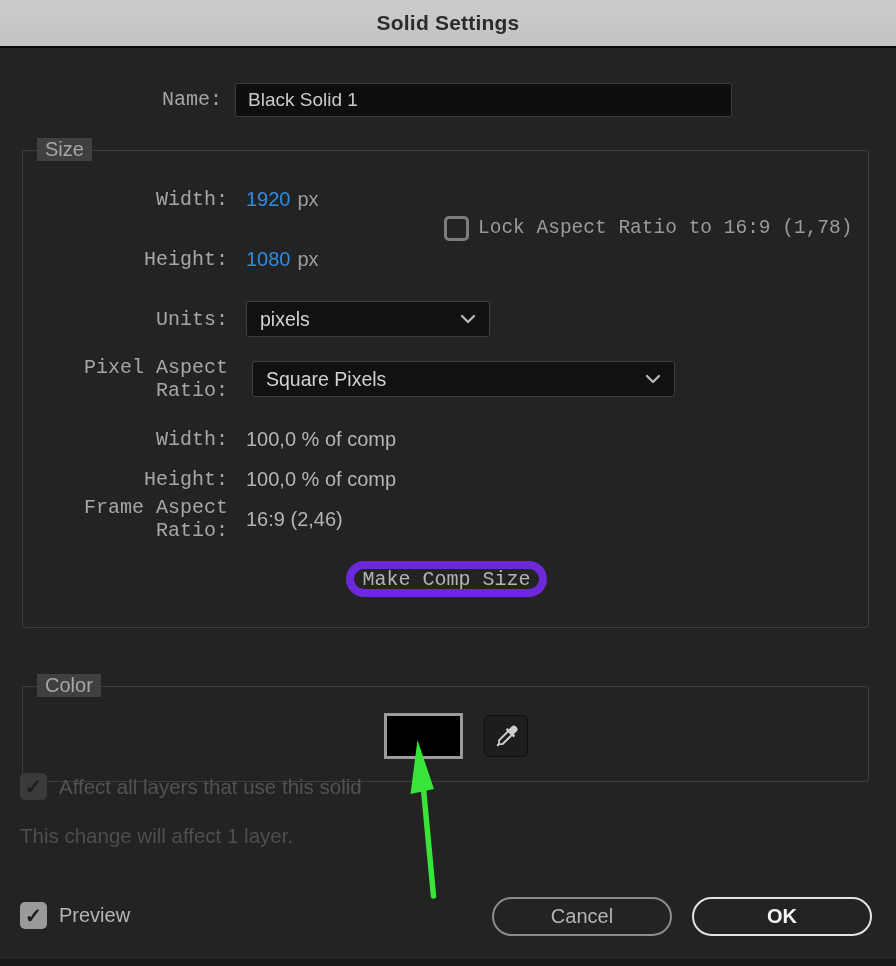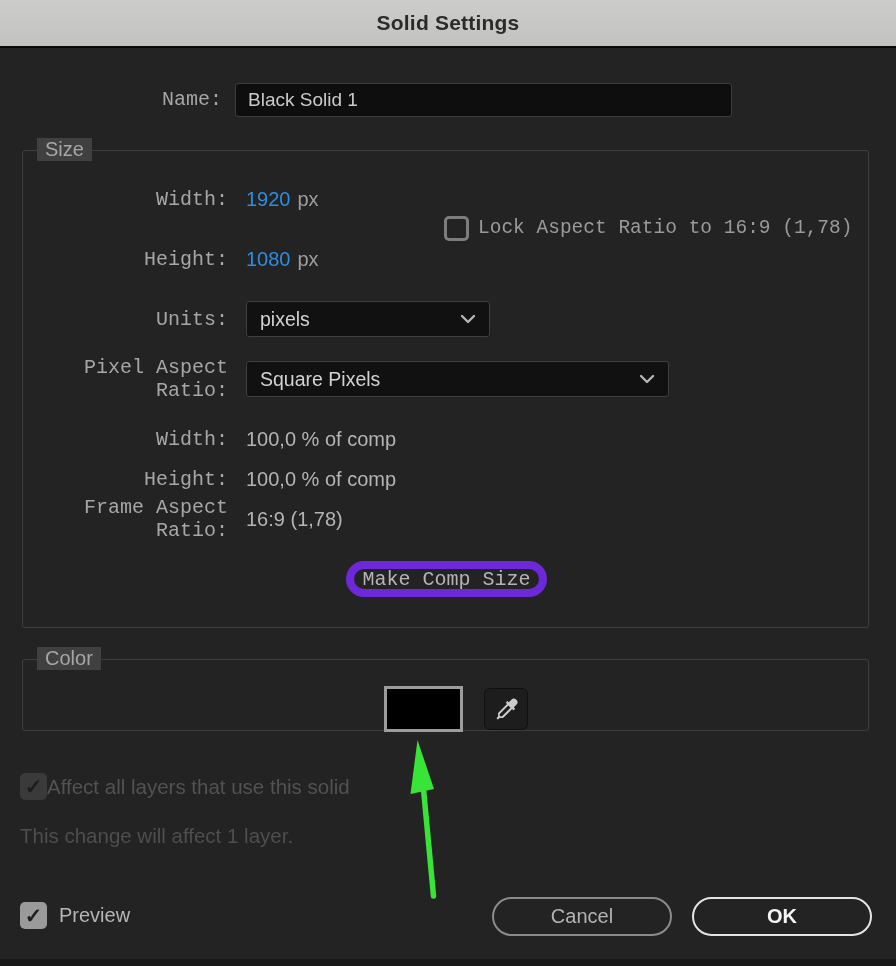--- a/index.html
+++ b/index.html
@@ -29,21 +29,21 @@
     color:#cacaca;font-size:19px;font-family:"Liberation Sans",sans-serif;
     padding:0 12px;outline:none;
   }
   
   .group{position:absolute;border:1px solid #3e3e3e;border-radius:3px;box-sizing:border-box;}
   .group-legend{
     position:absolute;top:-13px;left:14px;background:#404040;padding:0 8px;
     color:#a6a6a6;font-size:20px;
   }
   #size-group{left:22px;top:150px;width:847px;height:478px;}
-  #color-group{left:22px;top:659px;width:847px;height:72px;}
+  #color-group{left:22px;top:686px;width:847px;height:96px;}
   
   .srow{position:absolute;left:0;width:100%;display:flex;align-items:center;}
   .srow .rl{width:205px;text-align:right;flex:none;}
   .srow .rc{margin-left:18px;display:flex;align-items:center;}
   
   .cb{
     box-sizing:border-box;border-radius:5px;flex:none;
     display:flex;align-items:center;justify-content:center;
   }
   .cb-unchecked{width:25px;height:25px;border:3px solid #7d7d7d;background:transparent;}
@@ -80,21 +80,21 @@
     position:absolute;left:361px;top:26px;width:79px;height:46px;box-sizing:border-box;
     border:3px solid #9c9c9c;
   }
   #eyedropper-btn{
     position:absolute;left:461px;top:28px;width:44px;height:42px;box-sizing:border-box;
     background:#1d1d1d;border:1px solid #101010;border-radius:6px;
     display:flex;align-items:center;justify-content:center;
   }
   
   #affect-row{position:absolute;left:20px;top:773px;display:flex;align-items:center;}
-  #affect-row .alabel{margin-left:0;color:#525252;font-size:20.5px;}
+  #affect-row .alabel{margin-left:12px;color:#525252;font-size:20.5px;}
   #affect-note{position:absolute;left:20px;top:824px;color:#4e4e4e;font-size:20.5px;}
   #preview-row{position:absolute;left:20px;top:902px;display:flex;align-items:center;}
   #preview-row .plabel{margin-left:12px;color:#b5b5b5;font-size:20px;}
   #bottom-strip{position:absolute;left:0;bottom:0;width:100%;height:7px;background:#181818;}
   
   #arrow-overlay{position:absolute;left:0;top:0;width:896px;height:966px;pointer-events:none;}
 </style>
 </head>
 <body>
 
@@ -138,40 +138,40 @@
     <div class="dropdown" style="left:223px;top:150px;width:244px;">
       <span class="dv">pixels</span>
       <svg class="chev" viewBox="0 0 16 10">
         <polyline points="2,2 8,8 14,2" fill="none" stroke="#b5b5b5" stroke-width="2.4" stroke-linecap="round" stroke-linejoin="round"></polyline>
       </svg>
     </div>
 
     <div class="srow" style="top:215px;height:26px;">
       <span class="rl lbl">Pixel Aspect Ratio:</span>
     </div>
-    <div class="dropdown" style="left:223px;top:210px;width:423px;">
+    <div class="dropdown" style="left:229px;top:210px;width:423px;">
       <span class="dv">Square Pixels</span>
       <svg class="chev" viewBox="0 0 16 10">
         <polyline points="2,2 8,8 14,2" fill="none" stroke="#b5b5b5" stroke-width="2.4" stroke-linecap="round" stroke-linejoin="round"></polyline>
       </svg>
     </div>
 
     <div class="srow" style="top:275px;height:26px;">
       <span class="rl lbl">Width:</span>
       <span class="rc val">100,0 % of comp</span>
     </div>
 
     <div class="srow" style="top:315px;height:26px;">
       <span class="rl lbl">Height:</span>
       <span class="rc val">100,0 % of comp</span>
     </div>
 
     <div class="srow" style="top:355px;height:26px;">
       <span class="rl lbl">Frame Aspect Ratio:</span>
-      <span class="rc val">16:9 (1,78)</span>
+      <span class="rc val">16:9 (2,46)</span>
     </div>
 
     <div class="pillbtn" id="make-comp-btn">Make Comp Size</div>
   </div>
 
   <div class="group" id="color-group">
     <span class="group-legend">Color</span>
     <div id="color-swatch" style="background-color:#000000"></div>
     <div id="eyedropper-btn">
       <svg width="27" height="27" viewBox="0 0 24 24">

